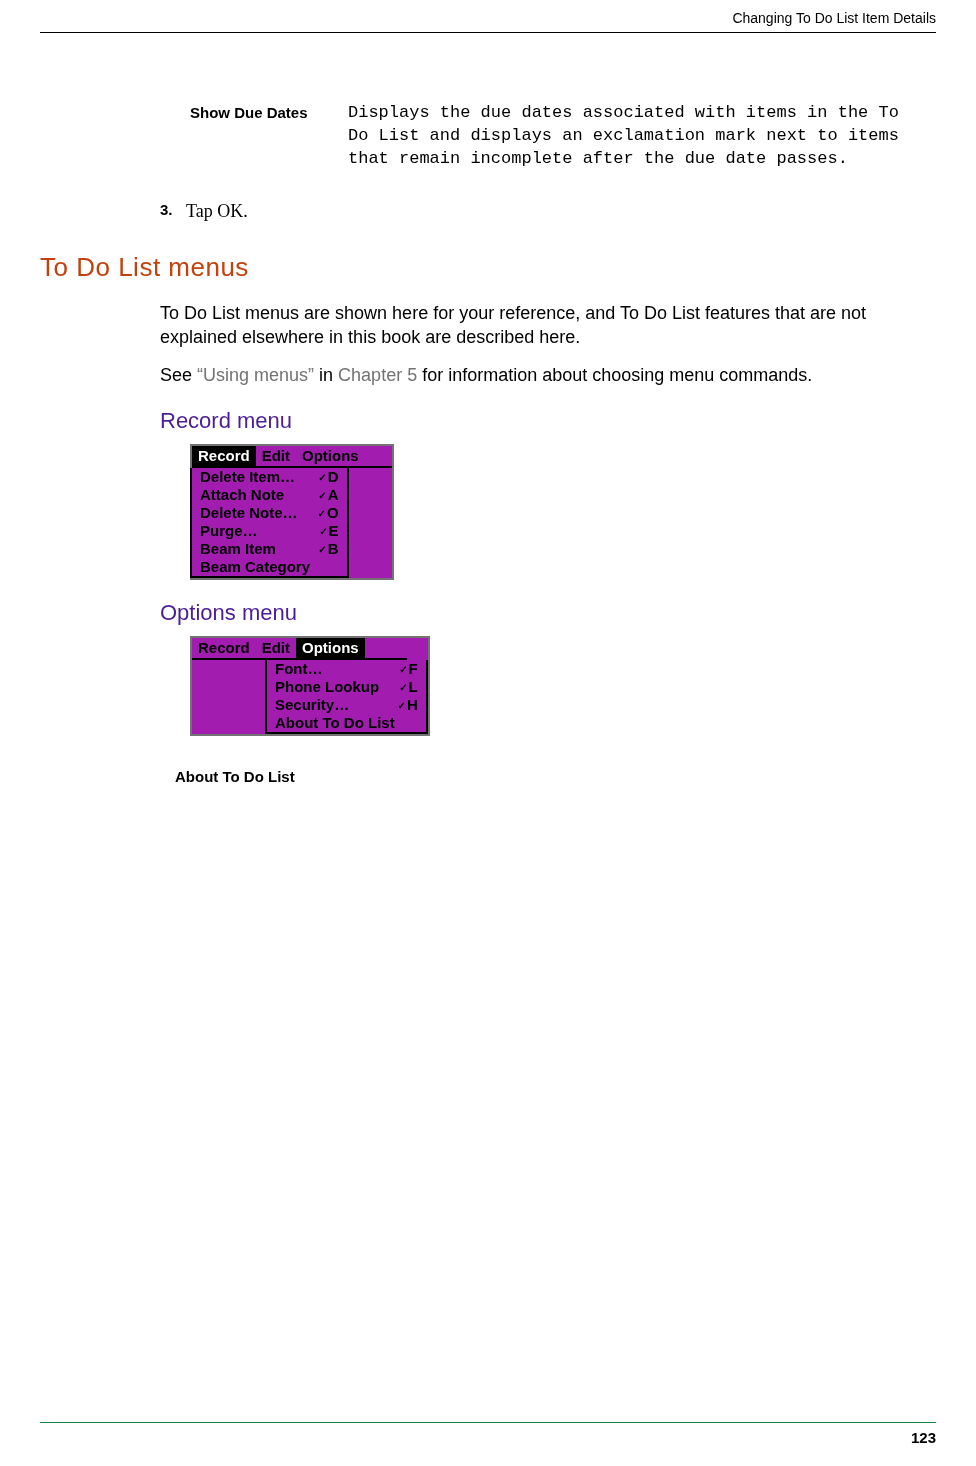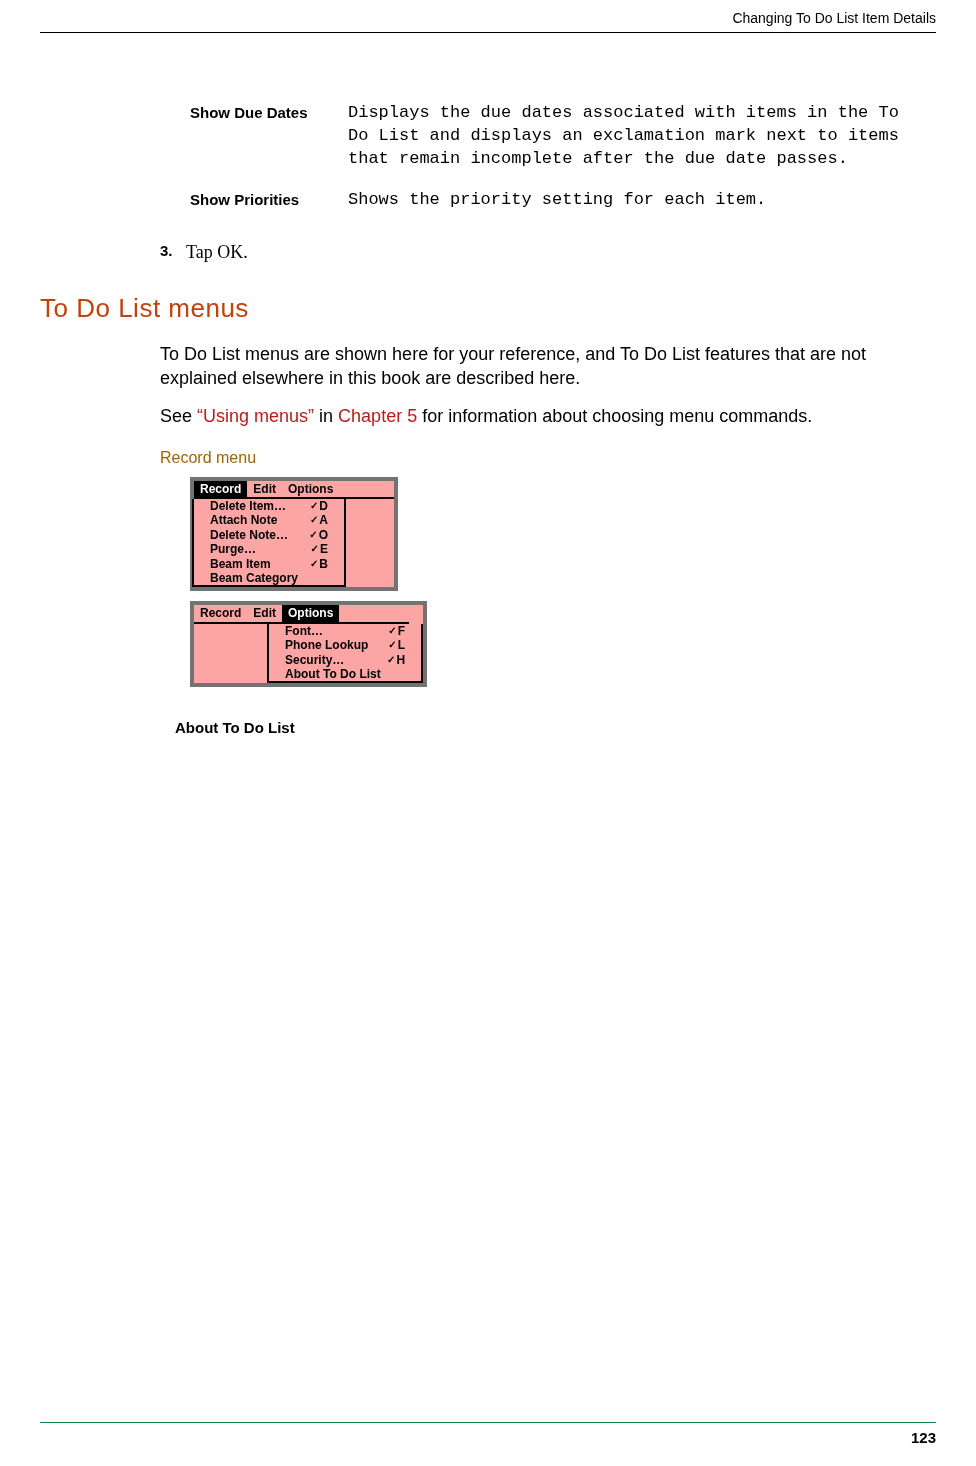--- a/index.html
+++ b/index.html
@@ -73,38 +73,38 @@
       margin: 30px 0 18px 0;
     }
     .body-p {
       margin-left: 120px;
       margin-right: 10px;
       font-family: Liberation Sans, sans-serif;
       font-size: 18px;
       line-height: 1.35;
       margin-bottom: 14px;
     }
-    .link { color: #b91c1c; }
+    .link { color: #737373; }
     .h3 {
       font-family: Arial, Helvetica, sans-serif;
-      color: #a16207;
-      font-size: 16px;
+      color: #4c1d95;
+      font-size: 22px;
       font-weight: normal;
       margin-left: 120px;
       margin-top: 20px;
       margin-bottom: 10px;
     }
     .menu-figure {
       margin-left: 150px;
-      border: 4px solid #737373;
+      border: 2px solid #737373;
       display: inline-block;
-      background: #fca5a5;
-      font-family: Arial, Helvetica, sans-serif;
-      font-weight: bold;
-      font-size: 12px;
+      background: #a21caf;
+      font-family: Arial, Helvetica, sans-serif;
+      font-weight: bold;
+      font-size: 15px;
       line-height: 1.2;
     }
     .menu-bar {
       display: flex;
       border-bottom: 2px solid #000;
     }
     .menu-bar span {
       padding: 1px 6px;
     }
     .menu-bar .active {
@@ -113,21 +113,21 @@
     }
     .menu-drop {
       border: 2px solid #000;
       border-top: none;
       margin: 0;
       display: inline-block;
     }
     .menu-item {
       display: flex;
       justify-content: space-between;
-      padding: 0 16px;
+      padding: 0 8px;
       min-width: 150px;
       gap: 20px;
     }
     .menu-item .sc::before {
       content: "✓";
       font-size: 10px;
       margin-right: 1px;
       position: relative;
       top: -1px;
     }
@@ -173,24 +173,20 @@
 <body>
 
 <div class="page">
   <div class="header">Changing To Do List Item Details</div>
 
   <div class="def-table">
     <div class="def-row">
       <div class="def-term">Show Due Dates</div>
       <div class="def-desc">Displays the due dates associated with items in the To Do List and displays an exclamation mark next to items that remain incomplete after the due date passes.</div>
     </div>
-    <div class="def-row">
-      <div class="def-term">Show Priorities</div>
-      <div class="def-desc">Shows the priority setting for each item.</div>
-    </div>
   </div>
 
   <div class="step">
     <div class="step-num">3.</div>
     <div class="step-text">Tap OK.</div>
   </div>
 
   <div class="h2">To Do List menus</div>
 
   <div class="body-p">To Do List menus are shown here for your reference, and To Do List features that are not explained elsewhere in this book are described here.</div>
@@ -231,20 +227,21 @@
             </div>
           <div class="menu-item">
               <span>Beam Category</span>
               <span></span>
             </div>
         </div>
       </div>
     </div>
   </div>
 
+  <div class="h3">Options menu</div>
   <div class="fig-wrap">
     <div class="menu-figure options-fig">
       <div class="menu-bar">
         <span>Record</span>
         <span>Edit</span>
         <span class="active">Options</span>
       </div>
       <div class="drop-pos">
         <div class="menu-drop">
           <div class="menu-item">

